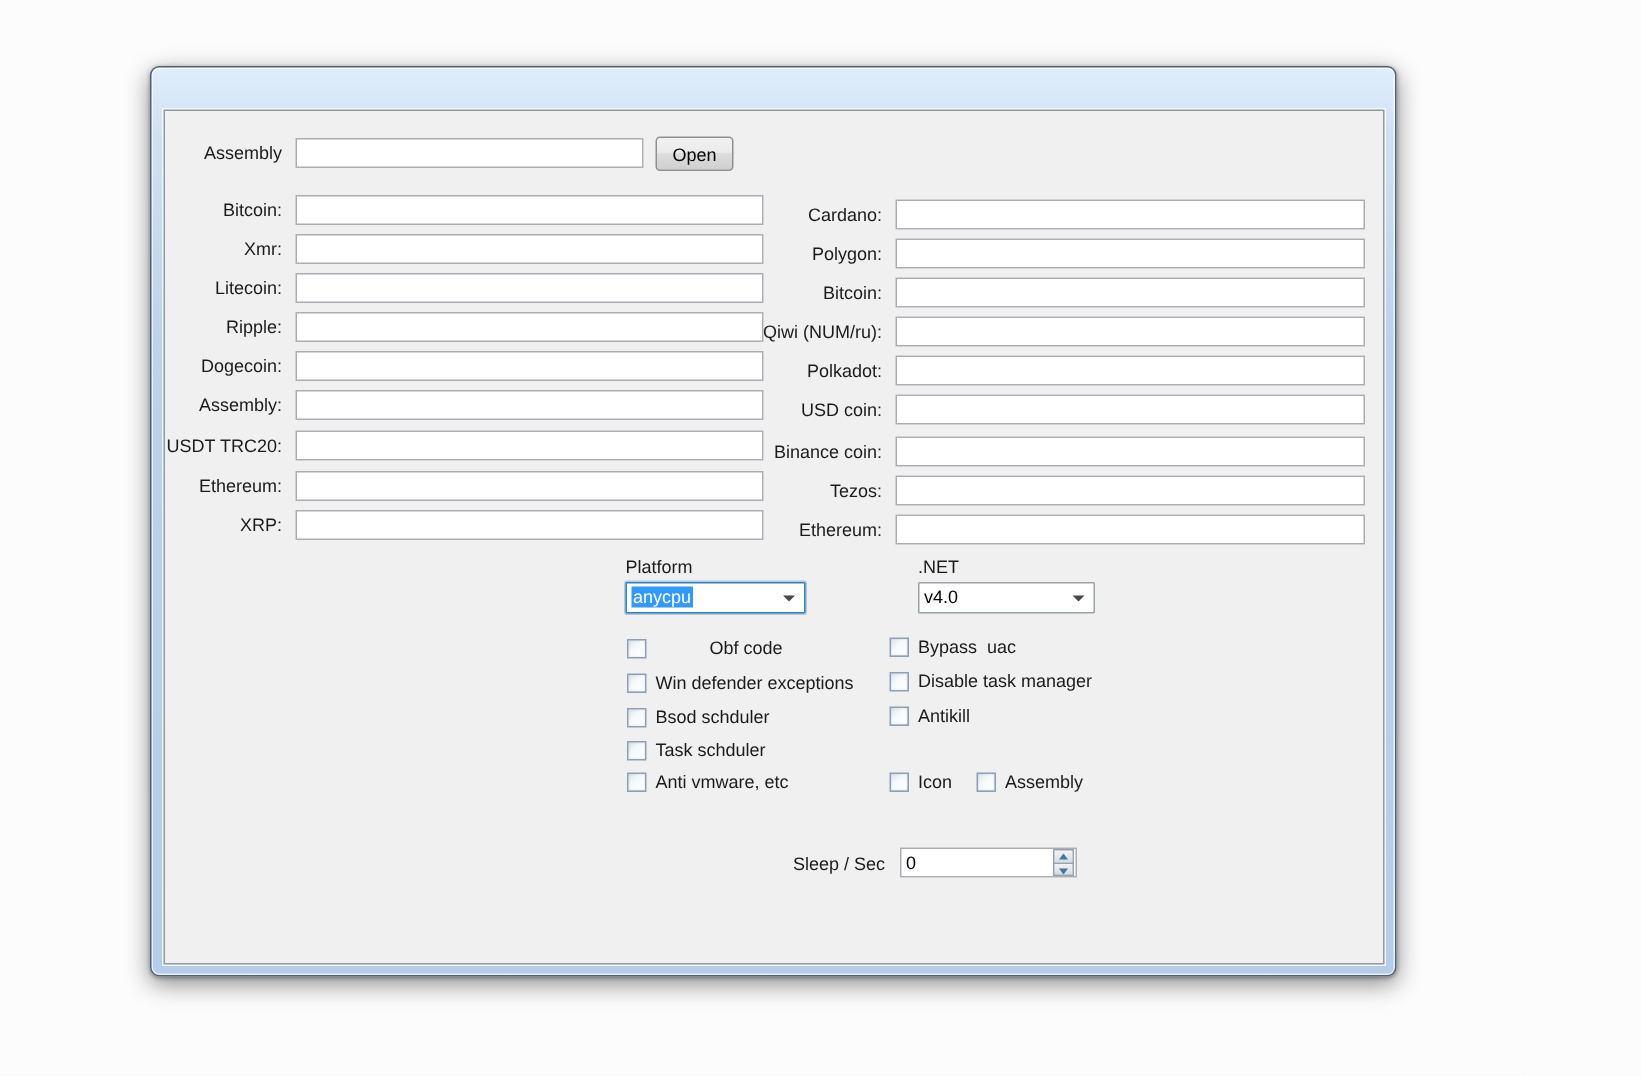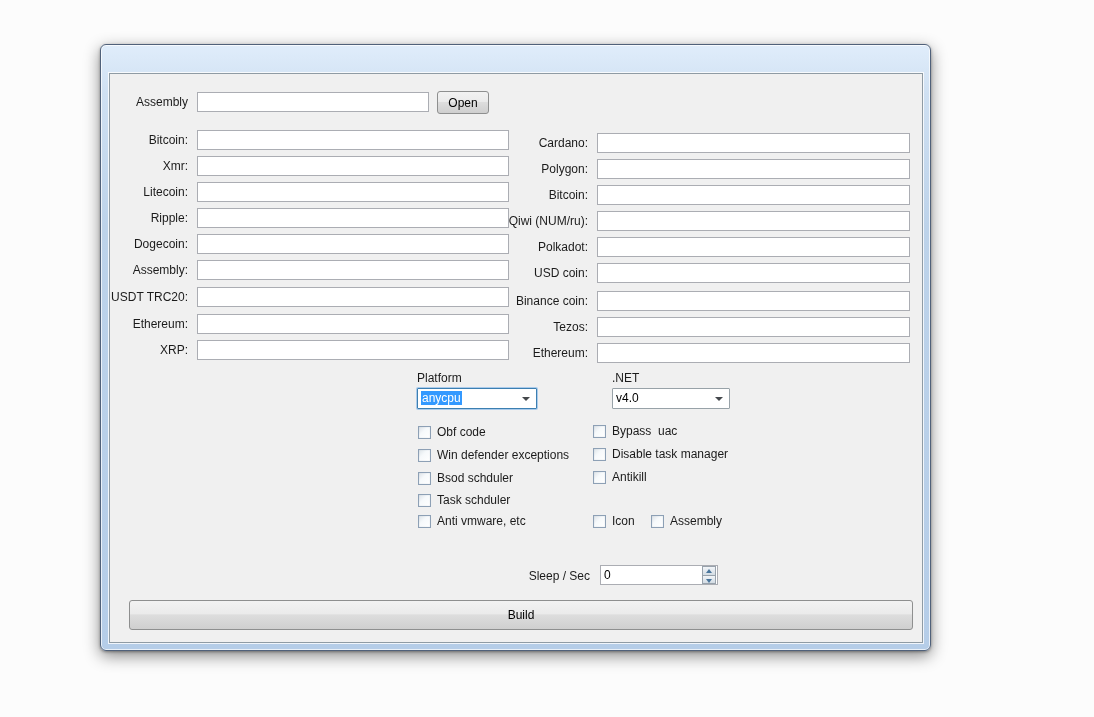--- a/index.html
+++ b/index.html
@@ -131,21 +131,21 @@
       <div class="combo focused" style="left:307px; top:314px; width:120px;">
         <span class="sel-hl">anycpu</span>
         <div class="combo-arrow"></div>
       </div>
       <div class="flabel" style="left:502px; top:297px;">.NET</div>
       <div class="combo" style="left:502px; top:314px; width:118px;">
         <span>v4.0</span>
         <div class="combo-arrow"></div>
       </div>
 
-      <div class="cbrow" style="left:308px; top:351px;">
+      <div class="cbrow" style="left:308px; top:351px;gap:36px;">
         <span class="cb"></span>
         <span class="cblabel">Obf code</span>
       </div>
       <div class="cbrow" style="left:308px; top:374px;">
         <span class="cb"></span>
         <span class="cblabel">Win defender exceptions</span>
       </div>
       <div class="cbrow" style="left:308px; top:397px;">
         <span class="cb"></span>
         <span class="cblabel">Bsod schduler</span>
@@ -185,17 +185,16 @@
       <input class="tb" style="left: 490px; top: 491px; width: 118px; padding-right: 16px;" value="0">
       <div class="spinwrap" style="left:592px; top:492px;">
         <div class="spinbtn">
             <div class="tri-up"></div>
           </div>
         <div class="spinbtn">
             <div class="tri-dn"></div>
           </div>
       </div>
 
-      <div class="btn" style="left:19px; top:526px; width:784px; height:30px;">Build</div>
 
     </div>
   </div>
 </div>
 
 </body></html>

